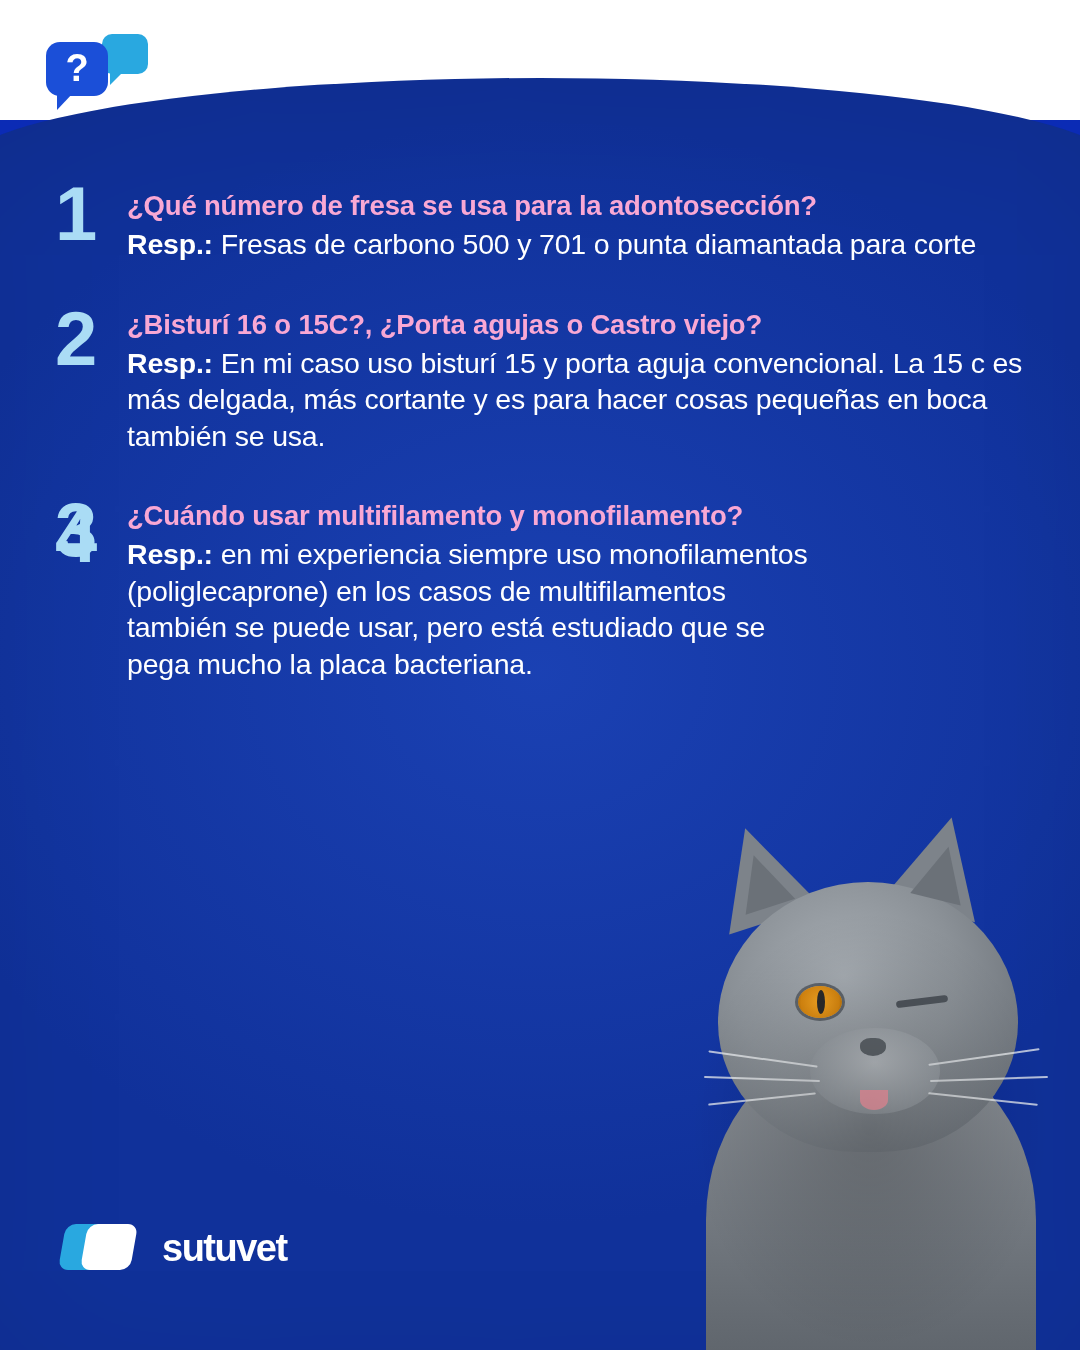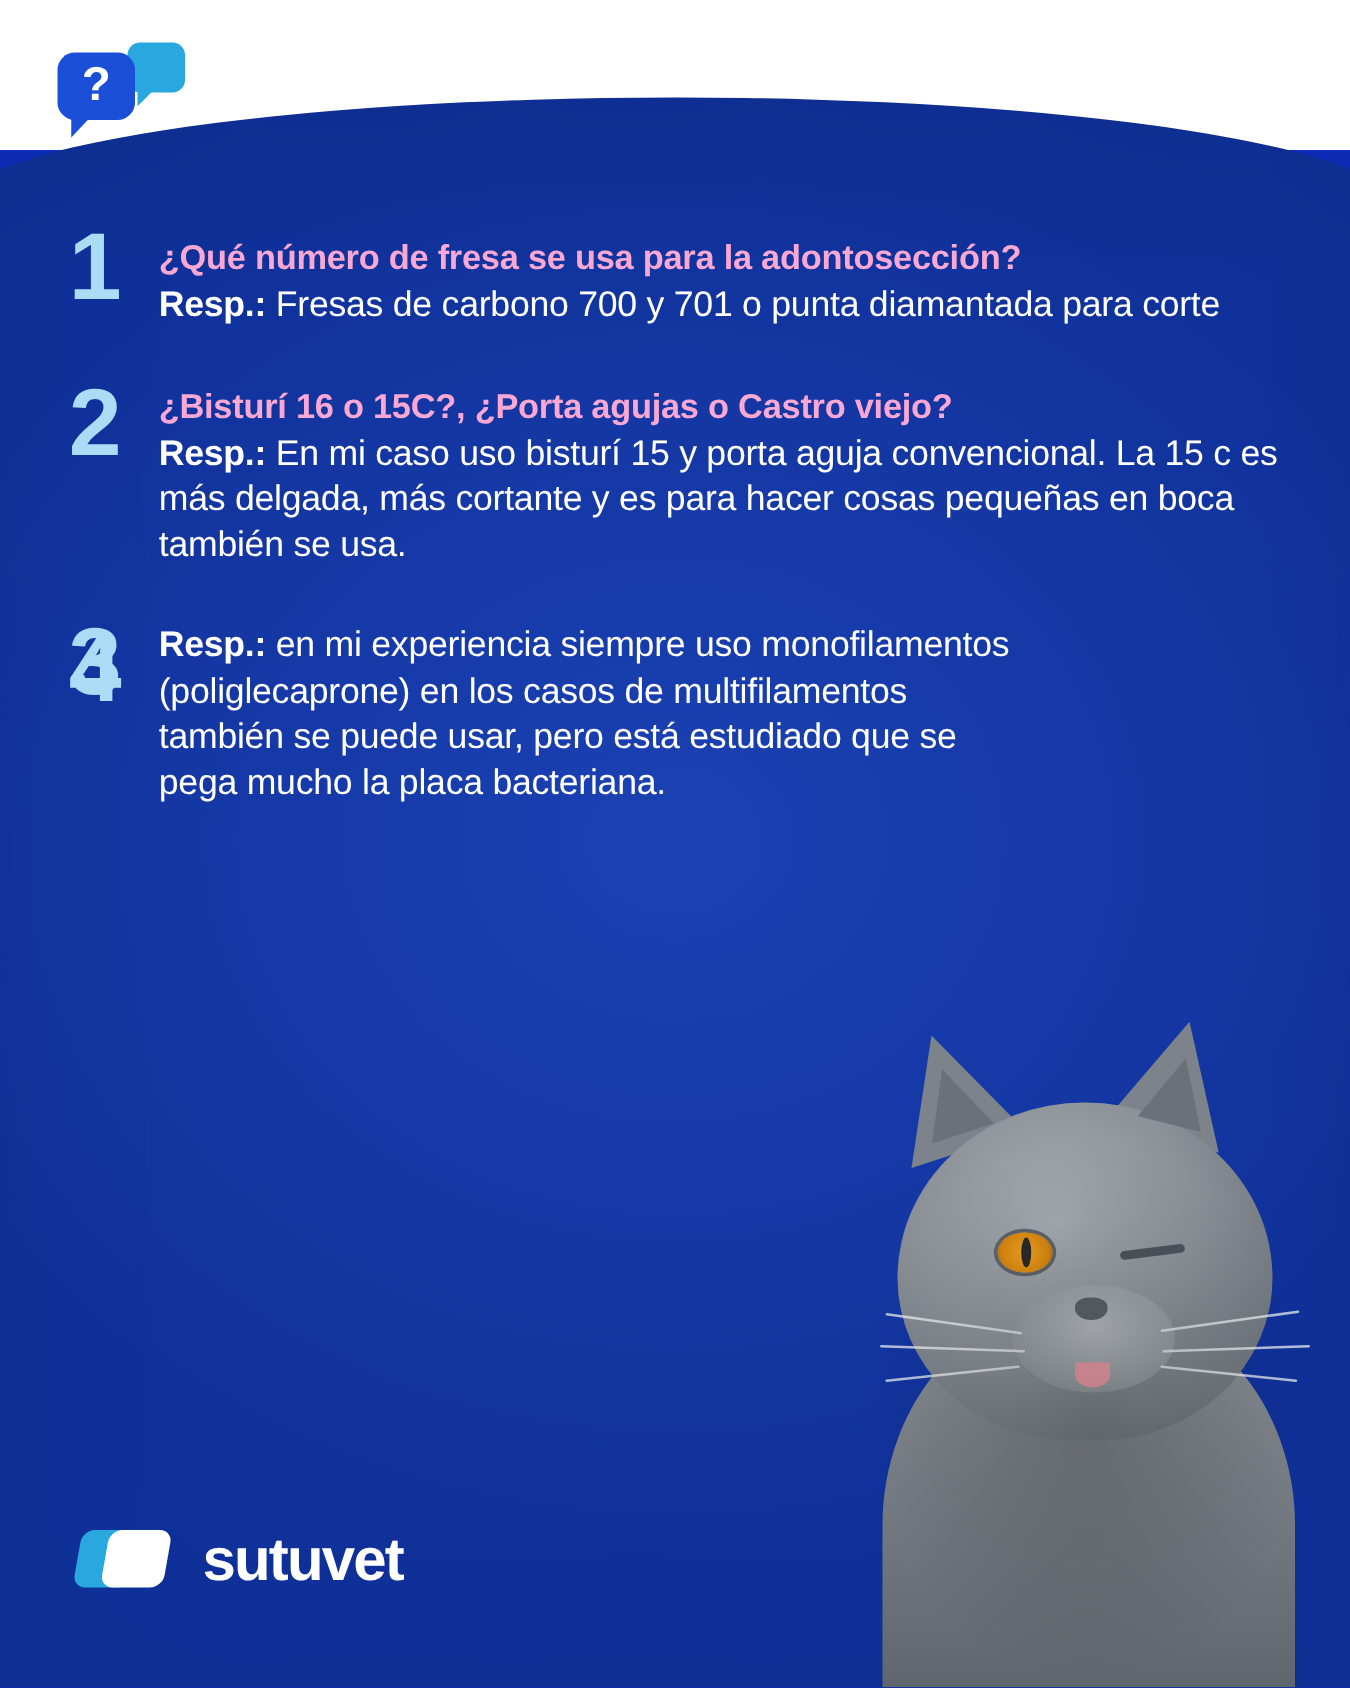--- a/index.html
+++ b/index.html
@@ -267,21 +267,21 @@
   .mark-b {
     position: absolute;
     left: 22px; top: 6px;
     width: 50px; height: 46px;
     background: #ffffff;
     border-radius: 10px;
     transform: skewX(-10deg);
   }
   .brand-name {
     color: #ffffff;
-    font-size: 48px;
+    font-size: 38px;
     font-weight: bold;
     letter-spacing: -1.5px;
   }
 </style>
 </head>
 <body>
 
 <div class="canvas">
 
   <div class="top-strip"></div>
@@ -292,35 +292,36 @@
     <div class="bubble-back"></div>
     <div class="bubble-front"></div>
     <div class="qmark">?</div>
   </div>
 
   <div class="qa-list">
 
     <div class="qa-item qa-item-1">
       <div class="qa-num">1</div>
       <div class="qa-q">¿Qué número de fresa se usa para la adontosección?</div>
-      <div class="qa-a"><span class="resp">Resp.:</span> <span>Fresas de carbono 700 y 701 o punta diamantada para corte</span></div>
+      <div class="qa-a"><span class="resp">Resp.:</span> <span>Fresas de carbono 500 y 701 o punta diamantada para corte</span></div>
     </div>
 
     <div class="qa-item qa-item-2">
       <div class="qa-num">2</div>
       <div class="qa-q">¿Bisturí 16 o 15C?, ¿Porta agujas o Castro viejo?</div>
       <div class="qa-a"><span class="resp">Resp.:</span> <span>En mi caso uso bisturí 15 y porta aguja convencional.  La 15 c es más delgada, más cortante y es para hacer cosas pequeñas en boca también se usa.</span></div>
     </div>
 
     <div class="qa-item qa-item-3">
       <div class="qa-num">3</div>
     </div>
 
     <div class="qa-item qa-item-4">
       <div class="qa-num">4</div>
+      <div class="qa-q">¿Cuándo usar multifilamento y monofilamento?</div>
       <div class="qa-a"><span class="resp">Resp.:</span> <span>en mi experiencia siempre uso monofilamentos (poliglecaprone) en los casos de multifilamentos también se puede usar, pero está estudiado que se pega mucho la placa bacteriana.</span></div>
     </div>
 
   </div>
 
   <div class="cat-wrap">
     <div class="cat-body"></div>
     <div class="ear ear-l"></div>
     <div class="ear ear-r"></div>
     <div class="cat-head"></div>

